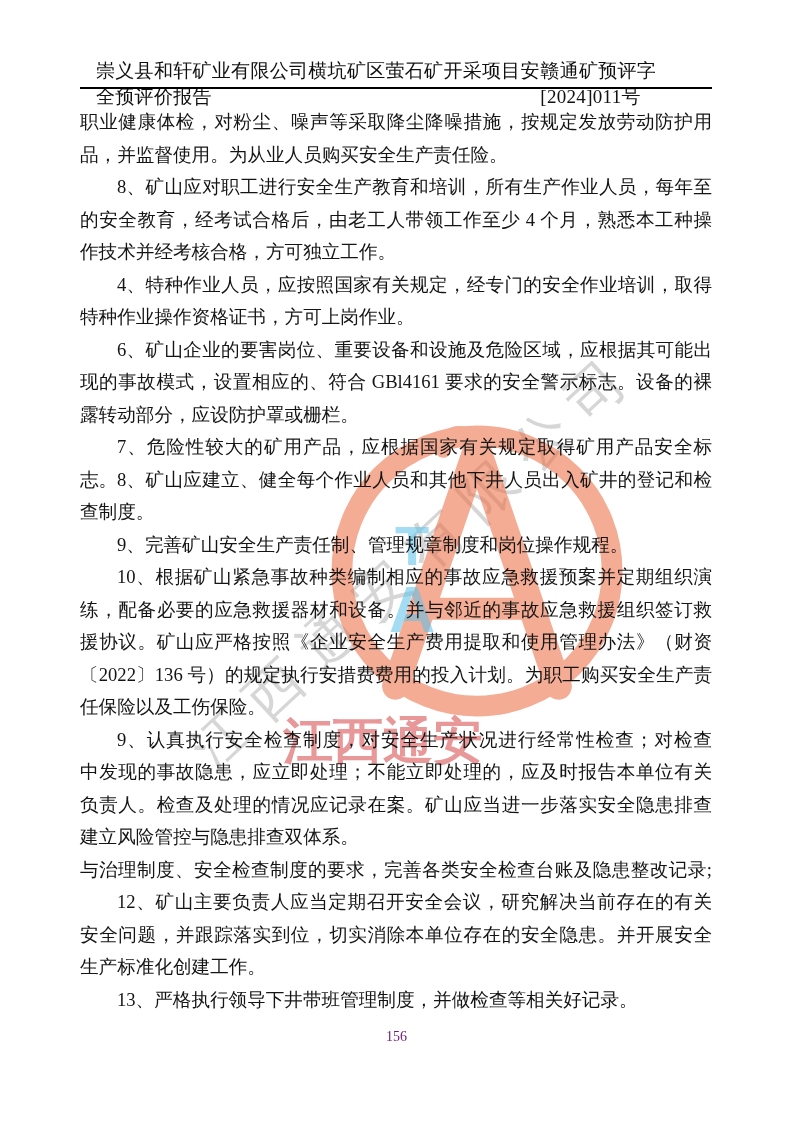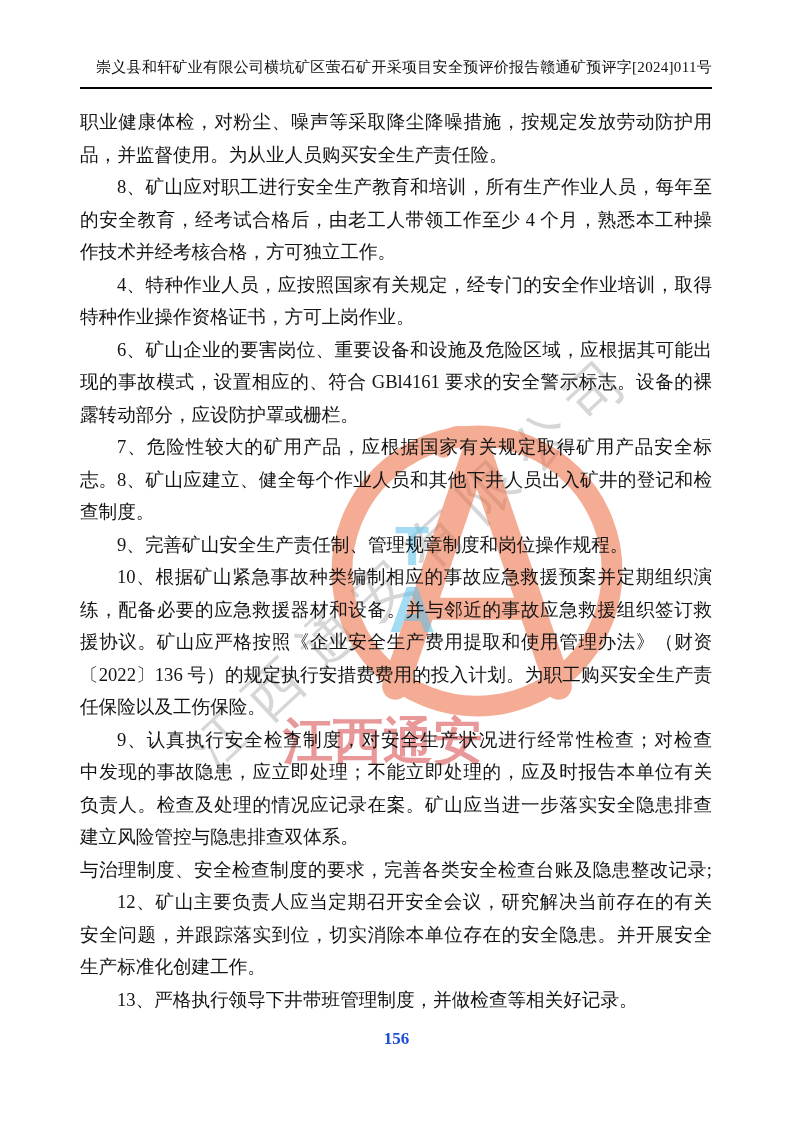--- a/index.html
+++ b/index.html
@@ -5,21 +5,21 @@
   html,body { margin:0; padding:0; background:#e8e8e8; }
   .page {
     position:relative; width:793px; height:1122px; margin:0 auto;
     background:#ffffff; overflow:hidden;
     font-family:"Liberation Serif", serif; color:#141414;
   }
   
   .hdr {
     position:absolute; left:80px; top:58px; width:632px;
     display:flex; justify-content:space-between; align-items:center;
-    font-size:15px; letter-spacing:0.3px; color:#101010;
+    font-size:19px; letter-spacing:0.3px; color:#101010;
   }
   .hdr-left { padding-left:16px; }
   .hdr-rule { position:absolute; left:80px; top:87px; width:632px; height:2px; background:#000; }
 
   
   .wm-layer { position:absolute; inset:0; pointer-events:none; }
   .wm-diag {
     position:absolute; left:415px; top:560px;
     transform:translate(-50%,-50%) rotate(-43deg);
     font-size:56px; letter-spacing:17px; white-space:nowrap;
@@ -41,21 +41,21 @@
   .body-text { position:absolute; left:80px; top:106px; width:632px; font-size:18.6px; }
   .body-text .line {
     height:32.5px; line-height:32.5px;
     text-align:justify; text-align-last:justify;
   }
   .body-text .line.last { text-align-last:left; }
   .body-text .line.ind { text-indent:37px; }
 
   .page-num {
     position:absolute; left:0; top:1029px; width:100%;
-    text-align:center; font-size:17px; color:#1d4ed8;font-weight:bold;
+    text-align:center; font-size:14px; color:#701a75;
   }
 </style>
 </head>
 <body>
 
 <div class="page">
 
   <div class="wm-layer">
     <div class="wm-diag" style="color: rgb(110, 110, 110);">江西通安有限公司</div>
 

